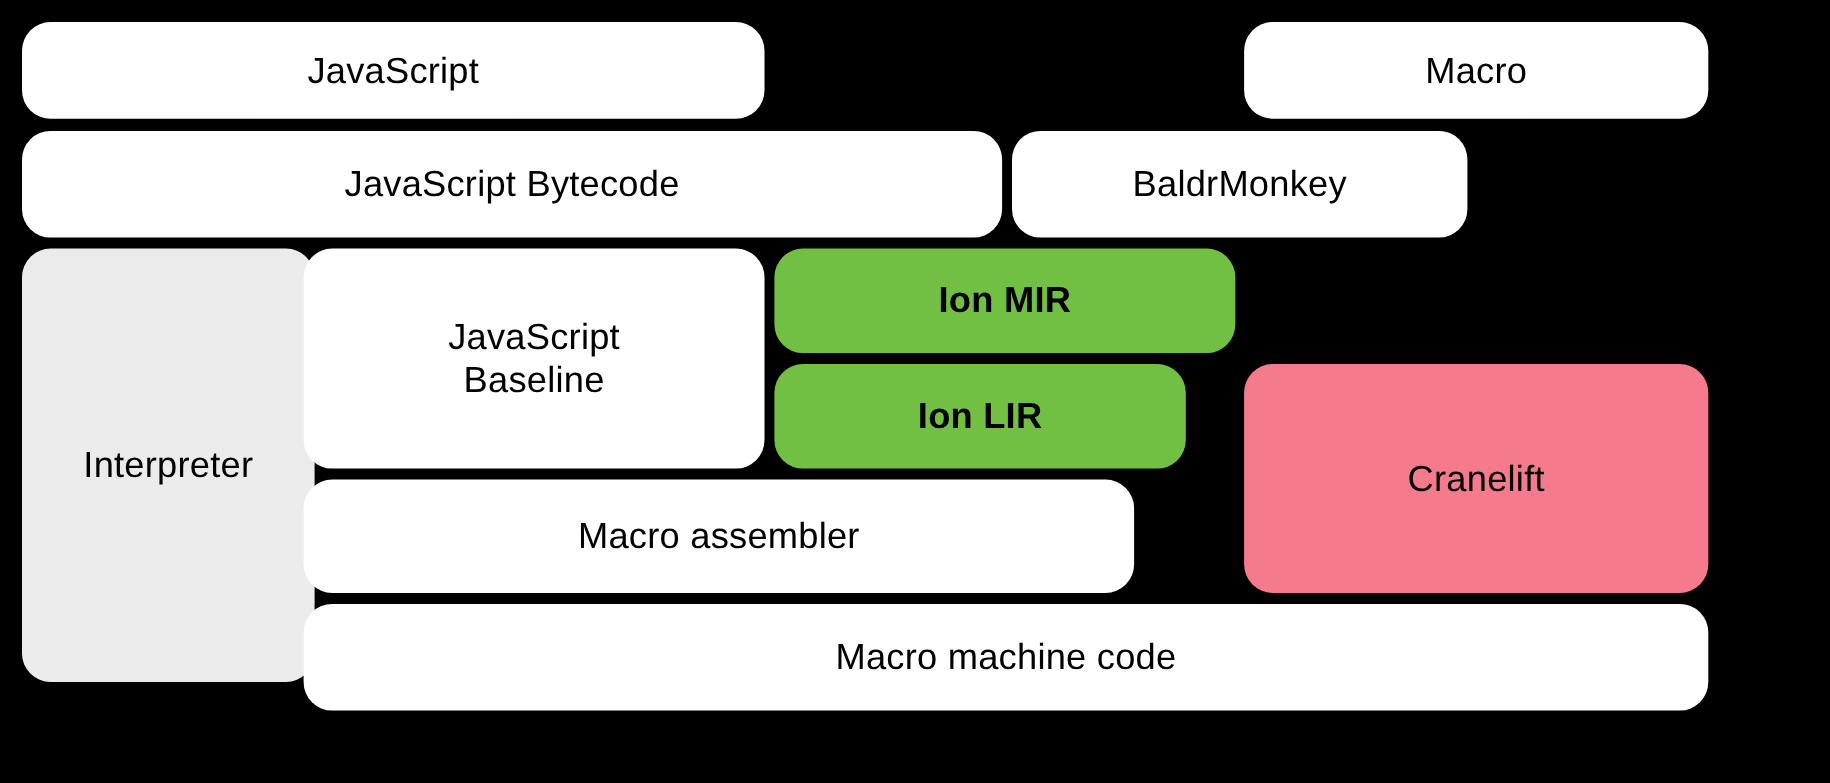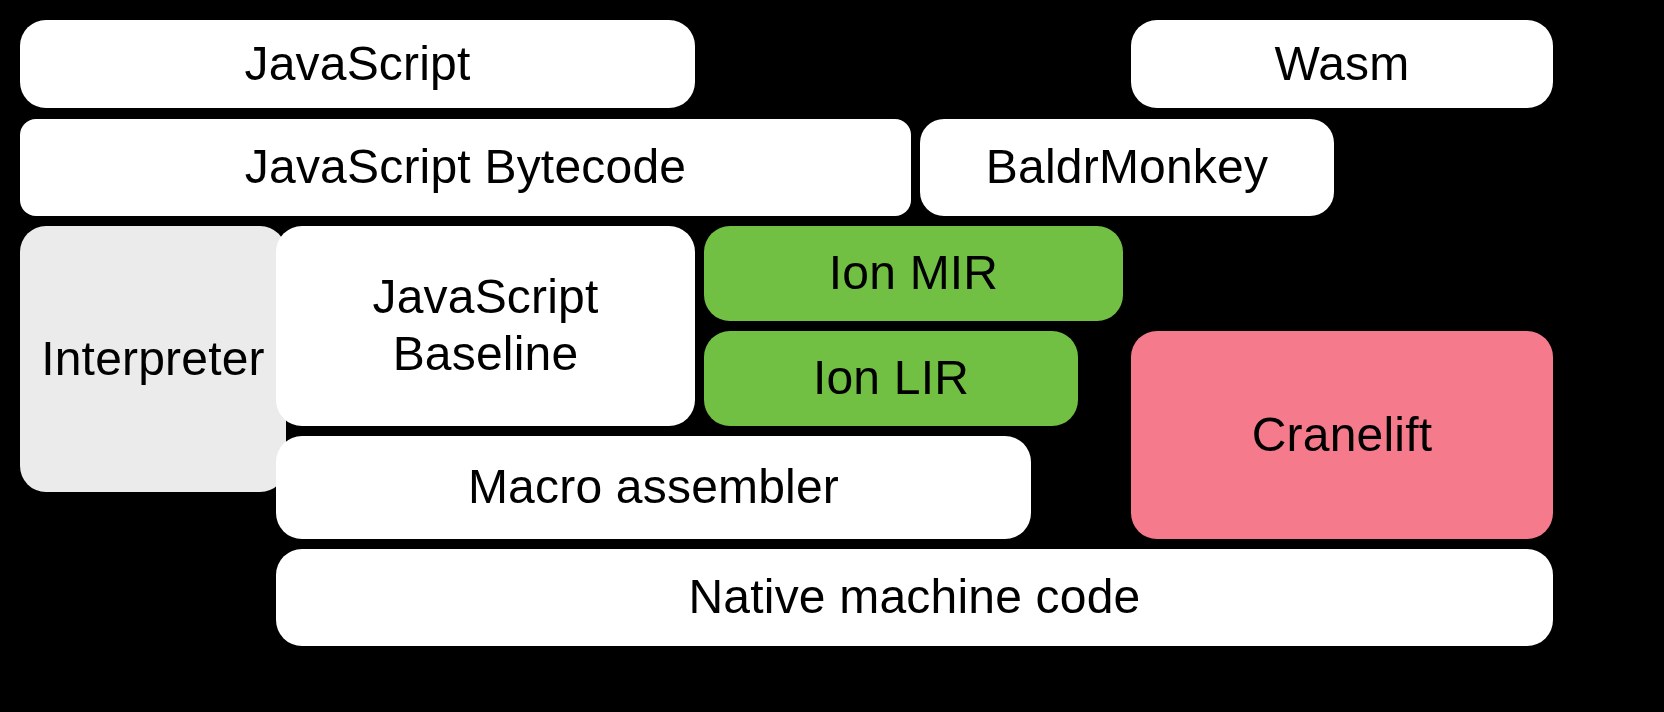--- a/index.html
+++ b/index.html
@@ -17,54 +17,54 @@
   }
   .box {
     position: absolute;
     box-sizing: border-box;
     border-radius: 26px;
     display: flex;
     align-items: center;
     justify-content: center;
     text-align: center;
     color: #000000;
-    font-size: 48px;
+    font-size: 33px;
     line-height: 1.18;
     font-weight: 400;
     letter-spacing: 0.2px;
     white-space: pre-line;
     user-select: none;
   }
   .fill-white { background: #ffffff; }
   .fill-gray  { background: #ebebeb; }
-  .fill-green { background: #72c043; }
+  .fill-green { background: #72c043; font-weight: bold; }
   .fill-pink  { background: #f57a8c; text-align: center; }
 </style>
 </head>
 <body>
 
 <div id="stage">
 
   <div class="box fill-white" style="left:20px; top:20px; width:675px; height:88px;">JavaScript</div>
 
 
-  <div class="box fill-white" style="left:1131px; top:20px; width:422px; height:88px;">Wasm</div>
+  <div class="box fill-white" style="left:1131px; top:20px; width:422px; height:88px;">Macro</div>
 
-  <div class="box fill-white" style="left:20px; top:119px; width:891px; height:97px;border-radius:16px;">JavaScript Bytecode</div>
+  <div class="box fill-white" style="left:20px; top:119px; width:891px; height:97px;">JavaScript Bytecode</div>
 
-  <div class="box fill-white" style="left:920px; top:119px; width:414px; height:97px;border-radius:24px;">BaldrMonkey</div>
+  <div class="box fill-white" style="left:920px; top:119px; width:414px; height:97px;">BaldrMonkey</div>
 
-  <div class="box fill-gray" style="left:20px; top:226px; width:266px; height:266px;">Interpreter</div>
+  <div class="box fill-gray" style="left:20px; top:226px; width:266px; height:394px;">Interpreter</div>
 
   <div class="box fill-white" style="left:276px; top:226px; width:419px; height:200px;">JavaScript
 Baseline</div>
 
   <div class="box fill-green" style="left:704px; top:226px; width:419px; height:95px;">Ion MIR</div>
 
   <div class="box fill-green" style="left:704px; top:331px; width:374px; height:95px;">Ion LIR</div>
 
   <div class="box fill-white" style="left:276px; top:436px; width:755px; height:103px;">Macro assembler</div>
 
   <div class="box fill-pink" style="left:1131px; top:331px; width:422px; height:208px;">Cranelift</div>
 
-  <div class="box fill-white" style="left:276px; top:549px; width:1277px; height:97px;">Native machine code</div>
+  <div class="box fill-white" style="left:276px; top:549px; width:1277px; height:97px;">Macro machine code</div>
 
 </div>
 
 </body></html>

